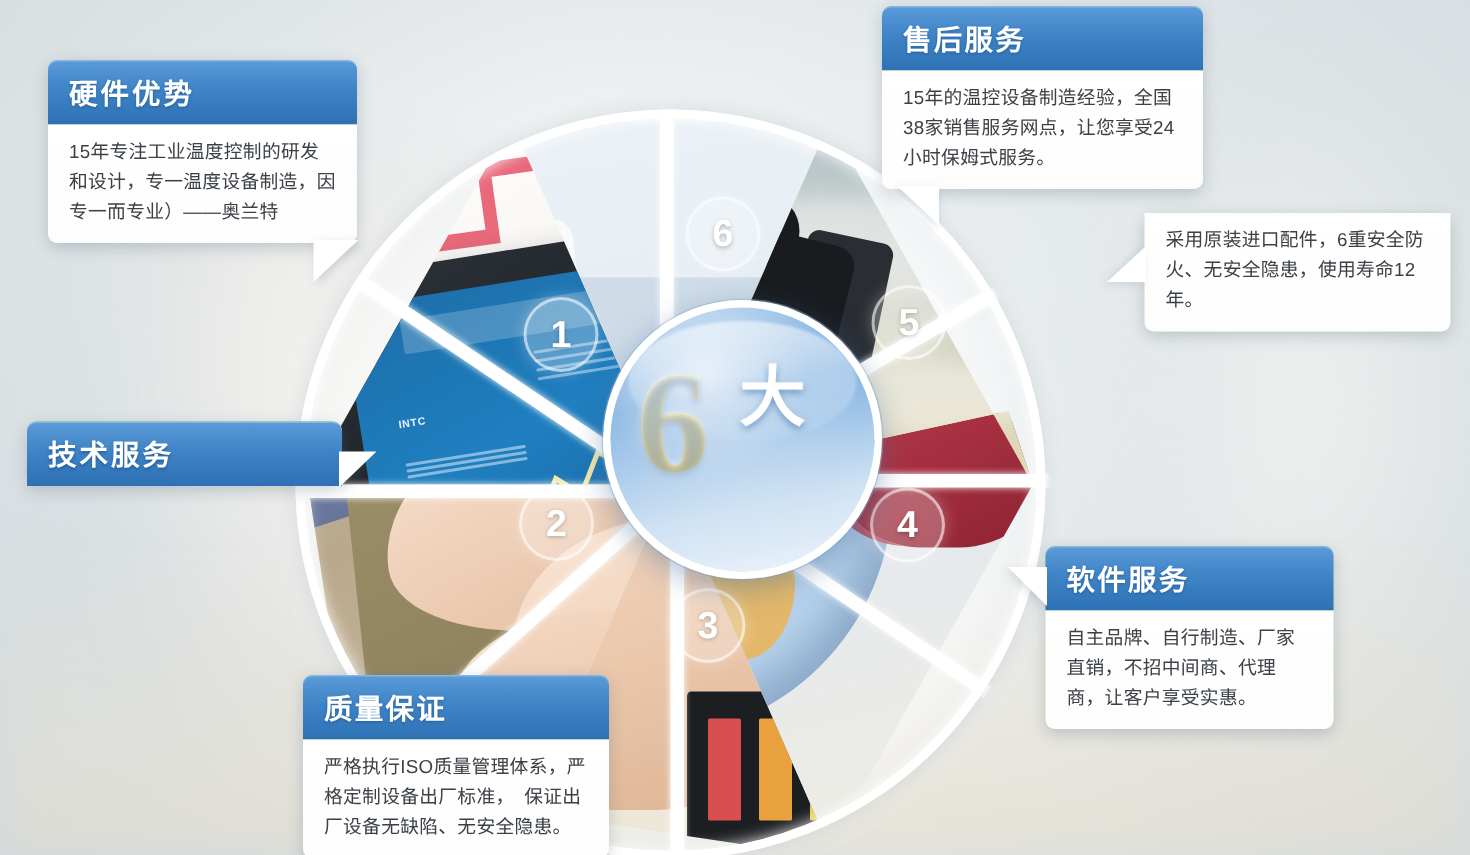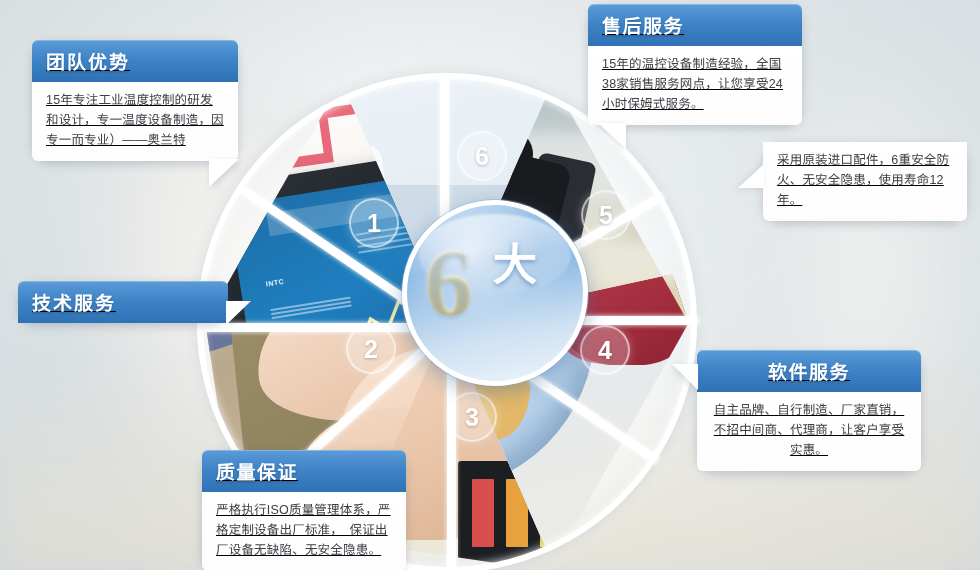--- a/index.html
+++ b/index.html
@@ -247,24 +247,23 @@
     font-size:46px;font-weight:bold;font-style:italic;color:#1f63b5;
     font-family:"Liberation Serif","DejaVu Serif",serif;
     letter-spacing:2px;
     text-shadow:0 1px 0 rgba(255,255,255,.9),0 2px 6px rgba(255,255,255,.8);
   }
 
   
   .card{
     position:absolute;
     background:#bef264;
-    border-radius:18px;
+    border-radius:7px;
     box-shadow:0 3px 10px rgba(90,110,130,.30);
     overflow:visible;
-    text-decoration:underline;
   }
   .card-hd{
     background:linear-gradient(180deg,#5b9bd8 0%,#3d83c6 48%,#2e72b5 100%);
     border-radius:6px 6px 0 0;
     color:#ffffff;
     font-size:19px;
     font-weight:bold;
     letter-spacing:1.5px;
     padding:7px 14px 8px 14px;
     text-shadow:0 1px 2px rgba(20,60,105,.45);
@@ -299,21 +298,21 @@
   }
 
   #card-hw{left:763px;top:142px;width:204px;}
   #card-hw .tail{
     left:-25px;top:22px;
     border-right:26px solid #ffffff;
     border-top:24px solid transparent;
     filter:drop-shadow(-2px 1px 3px rgba(90,110,130,.2));
   }
 
-  #card-sw{left:697px;top:350px;width:224px;text-align:center;}
+  #card-sw{left:697px;top:364px;width:192px;}
   #card-sw .tail{
     left:-25px;top:14px;
     border-right:26px solid #ffffff;
     border-bottom:26px solid transparent;
     filter:drop-shadow(-2px 2px 3px rgba(90,110,130,.2));
   }
 
   #card-quality{left:202px;top:450px;width:204px;}
 
   #card-tech{left:18px;top:281px;width:210px;}
@@ -486,21 +485,21 @@
   <div class="num" style="left:581px;top:190px;">5</div>
   <div class="num" style="left:457px;top:131px;">6</div>
 
   <div class="hub">
     <div class="hub-sheen"></div>
     <div class="hub-6">6</div>
     <div class="hub-da">大</div>
   </div>
 
   <div class="card" id="card-team">
-    <div class="card-hd hd-team">团队优势</div>
+    <div class="card-hd hd-team">硬件优势</div>
     <div class="card-bd">15年专注工业温度控制的研发和设计，专一温度设备制造，因专一而专业）——奥兰特</div>
     <div class="tail"></div>
   </div>
 
   <div class="card" id="card-after">
     <div class="card-hd">售后服务</div>
     <div class="card-bd">15年的温控设备制造经验，全国38家销售服务网点，让您享受24小时保姆式服务。</div>
     <div class="tail"></div>
   </div>
 

